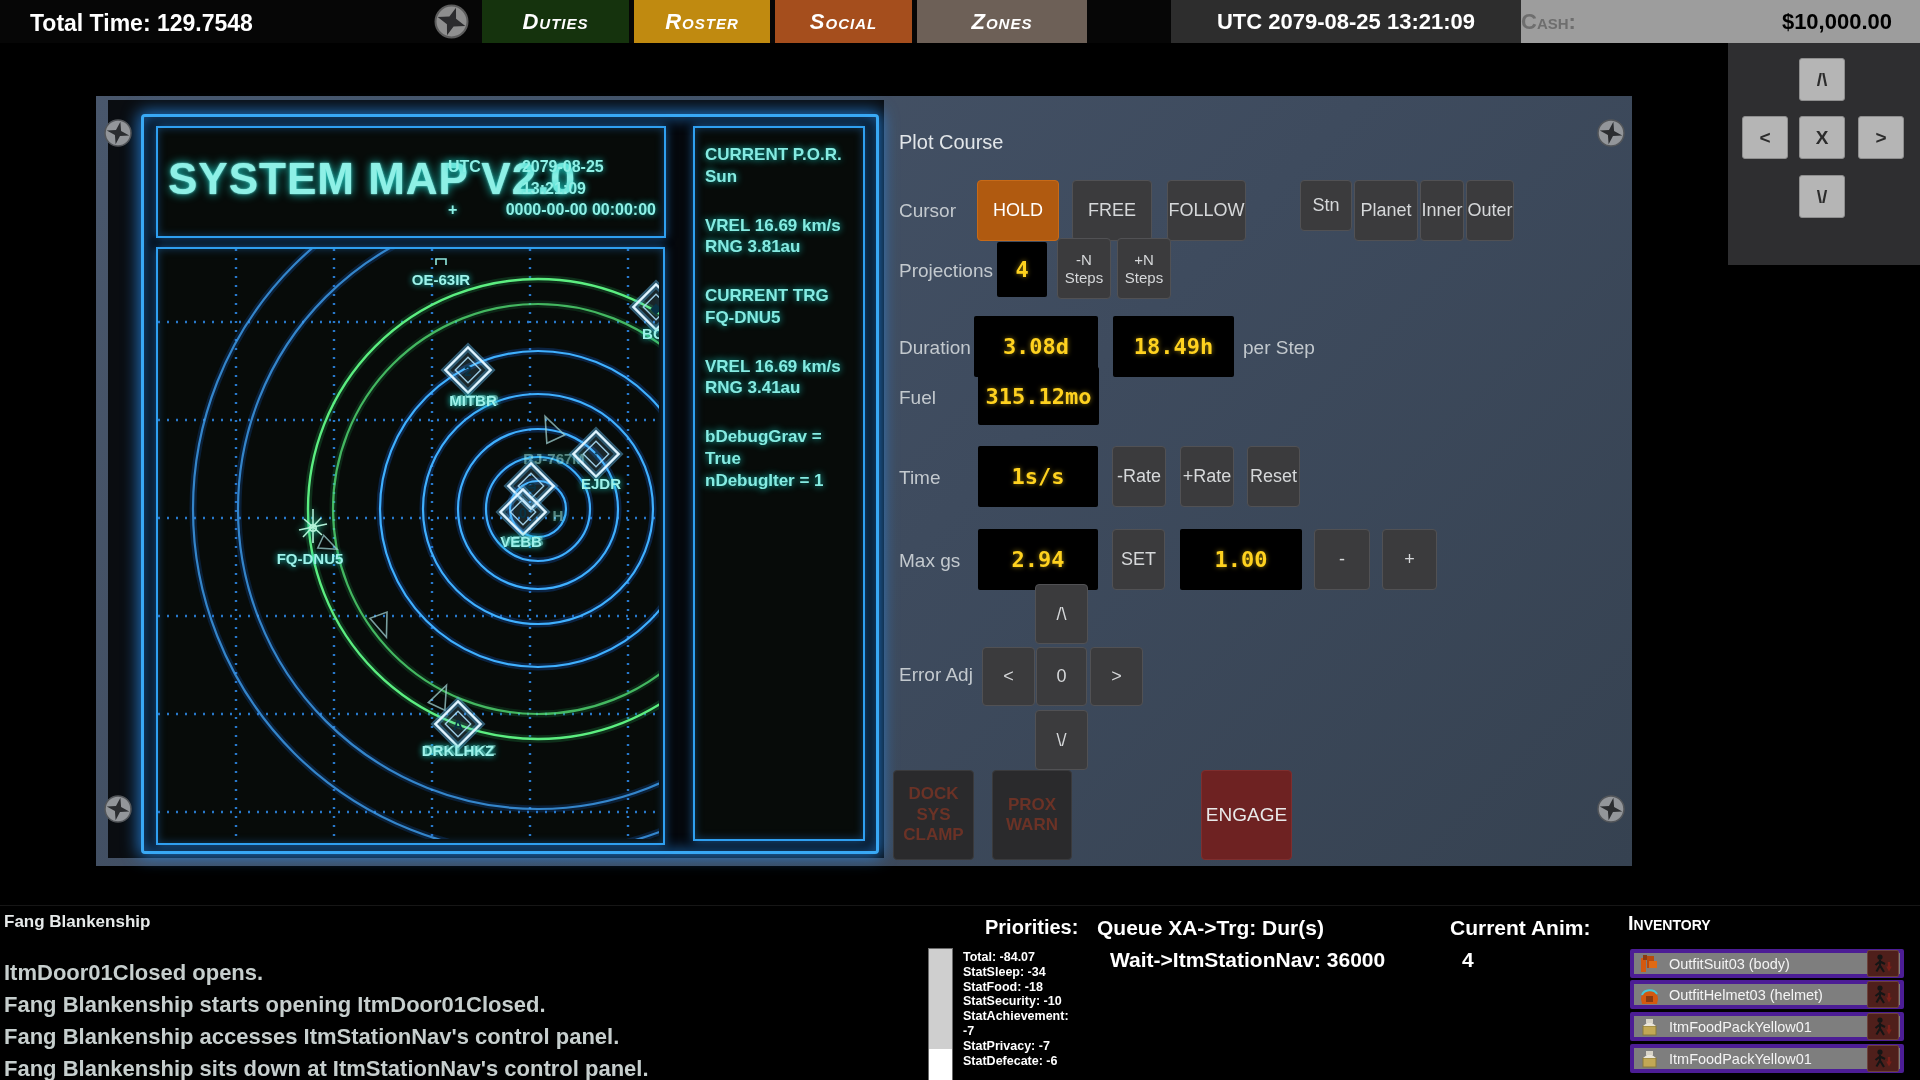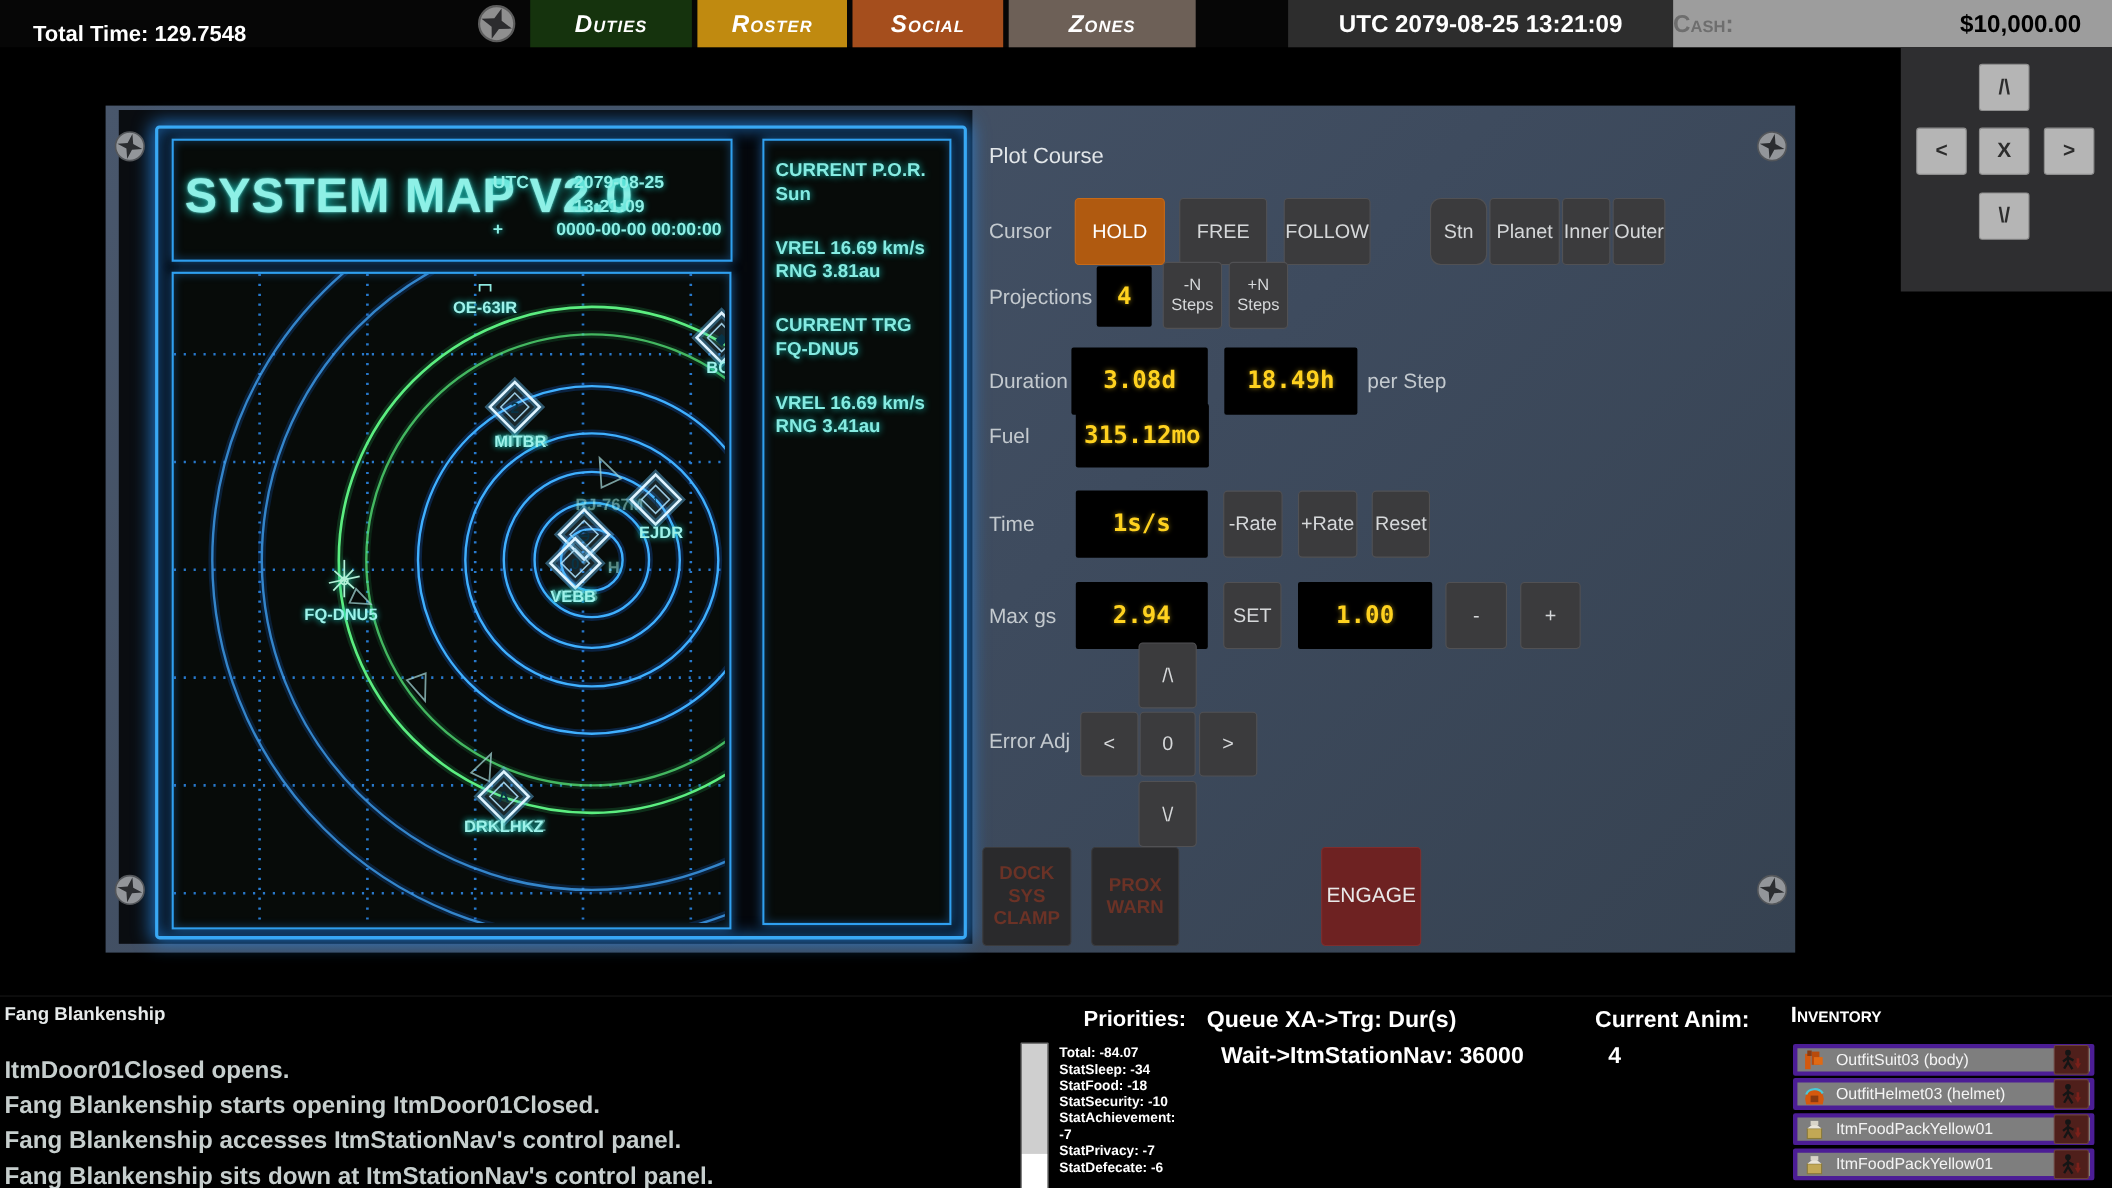--- a/index.html
+++ b/index.html
@@ -1,21 +1,21 @@
 <!DOCTYPE html>
 <html><head>
 <meta charset="utf-8">
 <style>
   html,body{margin:0;padding:0;background:#000;}
   body{width:1920px;height:1080px;position:relative;overflow:hidden;
        font-family:"Liberation Sans",sans-serif;-webkit-font-smoothing:antialiased;}
 
   
   .topbar{position:absolute;left:0;top:0;width:1920px;height:43px;background:#060606;}
-  .total-time{position:absolute;left:30px;top:20px;color:#fff;font-weight:bold;font-size:20px;}
+  .total-time{position:absolute;left:30px;top:10px;color:#fff;font-weight:bold;font-size:23px;}
   .gear{position:absolute;left:433px;top:3px;width:37px;height:37px;}
   .tabs{position:absolute;left:482px;top:0;height:43px;display:flex;}
   .tab{height:43px;margin-right:5px;display:flex;align-items:center;justify-content:center;
        color:#fff;font-weight:bold;font-size:22px;font-variant:small-caps;letter-spacing:1px;cursor:pointer;font-style:italic;}
   .tab:nth-child(1){width:147px;}
   .tab:nth-child(2){width:136px;}
   .tab:nth-child(3){width:137px;}
   .tab:nth-child(4){width:170px;}
   .utc-box{position:absolute;left:1171px;top:0;width:350px;height:43px;background:#2d2d2d;
            color:#fff;font-weight:bold;font-size:22px;display:flex;align-items:center;justify-content:center;}
@@ -233,30 +233,34 @@
           <div>RNG 3.81au</div>
         </div>
       <div class="info-group">
           <div>CURRENT TRG</div>
           <div>FQ-DNU5</div>
         </div>
       <div class="info-group">
           <div>VREL 16.69 km/s</div>
           <div>RNG 3.41au</div>
         </div>
+      <div class="info-group">
+          <div>bDebugGrav = True</div>
+          <div>nDebugIter = 1</div>
+        </div>
     </div>
   </div>
 
   <div class="pc-title">Plot Course</div>
 
   <div class="plabel" style="left:803px;top:104px;">Cursor</div>
   <div class="btn active" style="left:881px;top:84px;width:82px;height:61px;">HOLD</div>
   <div class="btn" style="left:976px;top:84px;width:80px;height:61px;">FREE</div>
   <div class="btn" style="left:1071px;top:84px;width:79px;height:61px;">FOLLOW</div>
-  <div class="btn" style="left:1204px;top:84px;width:52px;height:61px;border-radius:10px;">Stn</div>
+  <div class="btn" style="left:1204px;top:84px;width:52px;height:51px;">Stn</div>
   <div class="btn" style="left:1258px;top:84px;width:64px;height:61px;">Planet</div>
   <div class="btn" style="left:1324px;top:84px;width:44px;height:61px;">Inner</div>
   <div class="btn" style="left:1370px;top:84px;width:48px;height:61px;">Outer</div>
 
   <div class="plabel" style="left:803px;top:164px;">Projections</div>
   <div class="lcd" style="left:901px;top:146px;width:50px;height:55px;">4</div>
   <div class="btn small2" style="left:961px;top:142px;width:54px;height:61px;">
     <span>-N</span>
     <span>Steps</span>
   </div>

